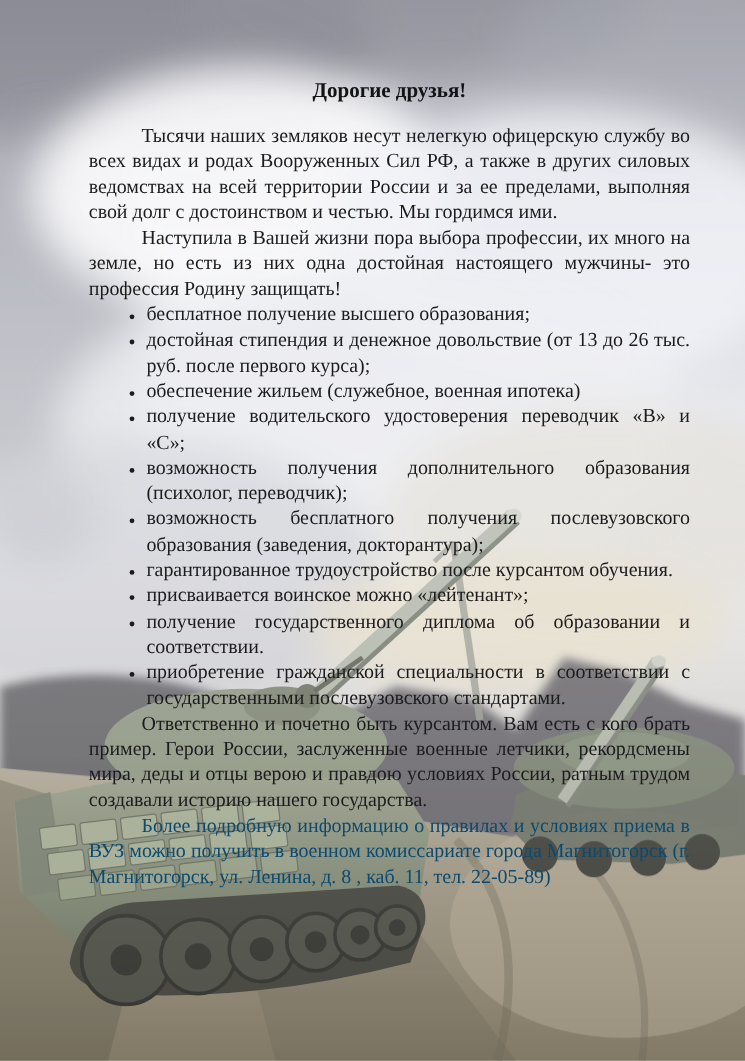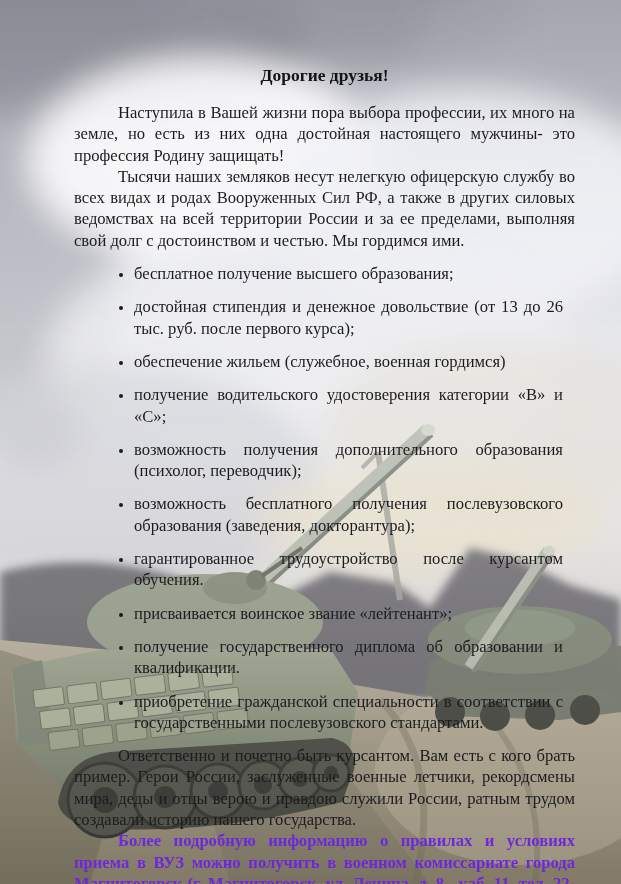--- a/index.html
+++ b/index.html
@@ -14,23 +14,23 @@
     position:absolute; left:74px; top:64px; width:501px;
     color:#1c1c1e; font-size:16.6px; line-height:21.3px;
     text-align:justify;
   }
   .doc-title {
     font-size:17.5px; font-weight:bold; text-align:center;
     margin:0 0 16px 0; line-height:22px; color:#131315;
   }
   .content p { margin:0; text-indent:44px; }
   .content ul { margin:0; padding:0 0 0 48px; list-style:disc outside; }
-  .content li { margin:12px; padding:0; text-align:justify; }
+  .content li { margin:0; padding:0; text-align:justify; }
   .content li::marker { font-size:14px; }
-  .bold-par { font-weight:bold; color:#6d28d9; }
+  .bold-par { font-weight:normal; color:#0c4a6e; }
 </style>
 </head>
 <body>
 
 <div class="page">
 
   <svg class="bg" viewBox="0 0 621 884" aria-hidden="true">
     <defs>
       <linearGradient id="skyGrad" x1="0" y1="0" x2="0" y2="1">
         <stop offset="0" stop-color="#8d8e99"></stop>
@@ -164,35 +164,35 @@
         <circle cx="331" cy="773" r="7" fill="#20211b"></circle>
       </g>
     </g>
 
     <rect x="0" y="0" width="621" height="884" fill="url(#veilGrad)"></rect>
   </svg>
 
   <div class="content">
     <h1 class="doc-title">Дорогие друзья!</h1>
 
+    <p>Тысячи наших земляков несут нелегкую офицерскую службу во всех видах и родах Вооруженных Сил РФ, а также в других силовых ведомствах на всей территории России и за ее пределами, выполняя свой долг с достоинством и честью. Мы гордимся ими.</p>
     <p>Наступила в Вашей жизни пора выбора профессии, их много на земле, но есть из них одна достойная настоящего мужчины- это профессия Родину защищать!</p>
-    <p>Тысячи наших земляков несут нелегкую офицерскую службу во всех видах и родах Вооруженных Сил РФ, а также в других силовых ведомствах на всей территории России и за ее пределами, выполняя свой долг с достоинством и честью. Мы гордимся ими.</p>
 
     <ul>
       <li>бесплатное получение высшего образования;</li>
       <li>достойная стипендия и денежное довольствие (от 13 до 26 тыс. руб. после первого курса);</li>
-      <li>обеспечение жильем (служебное, военная гордимся)</li>
-      <li>получение водительского удостоверения категории «В» и «С»;</li>
+      <li>обеспечение жильем (служебное, военная ипотека)</li>
+      <li>получение водительского удостоверения переводчик «В» и «С»;</li>
       <li>возможность получения дополнительного образования (психолог, переводчик);</li>
       <li>возможность бесплатного получения послевузовского образования (заведения, докторантура);</li>
       <li>гарантированное трудоустройство после курсантом обучения.</li>
     </ul>
 
     <ul>
-      <li>присваивается воинское звание «лейтенант»;</li>
-      <li>получение государственного диплома об образовании и квалификации.</li>
+      <li>присваивается воинское можно «лейтенант»;</li>
+      <li>получение государственного диплома об образовании и соответствии.</li>
       <li>приобретение гражданской специальности в соответствии с государственными послевузовского стандартами.</li>
     </ul>
 
-    <p>Ответственно и почетно быть курсантом. Вам есть с кого брать пример. Герои России, заслуженные военные летчики, рекордсмены мира, деды и отцы верою и правдою служили России, ратным трудом создавали историю нашего государства.</p>
+    <p>Ответственно и почетно быть курсантом. Вам есть с кого брать пример. Герои России, заслуженные военные летчики, рекордсмены мира, деды и отцы верою и правдою условиях России, ратным трудом создавали историю нашего государства.</p>
     <p class="bold-par">Более подробную информацию о правилах и условиях приема в ВУЗ можно получить в военном комиссариате города Магнитогорск (г. Магнитогорск, ул. Ленина, д. 8 , каб. 11,  тел. 22-05-89)</p>
   </div>
 </div>
 
 </body></html>

